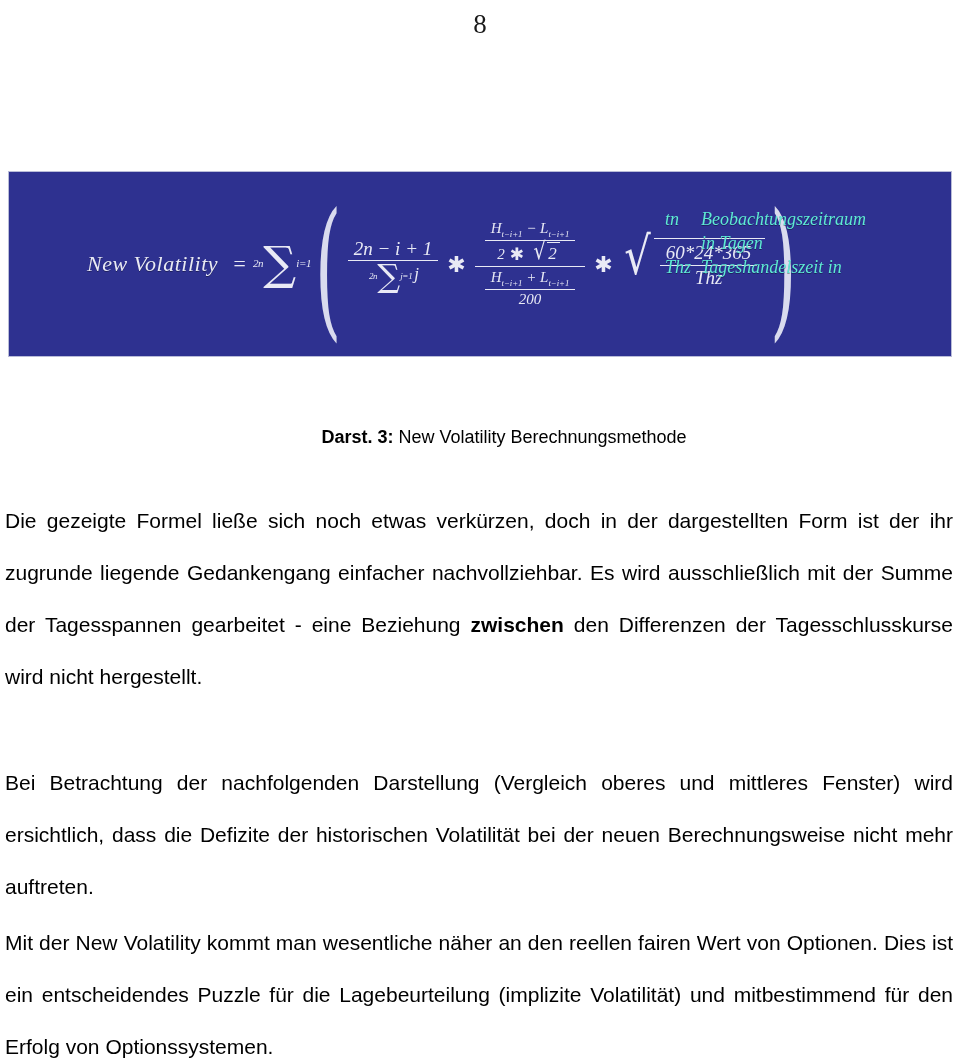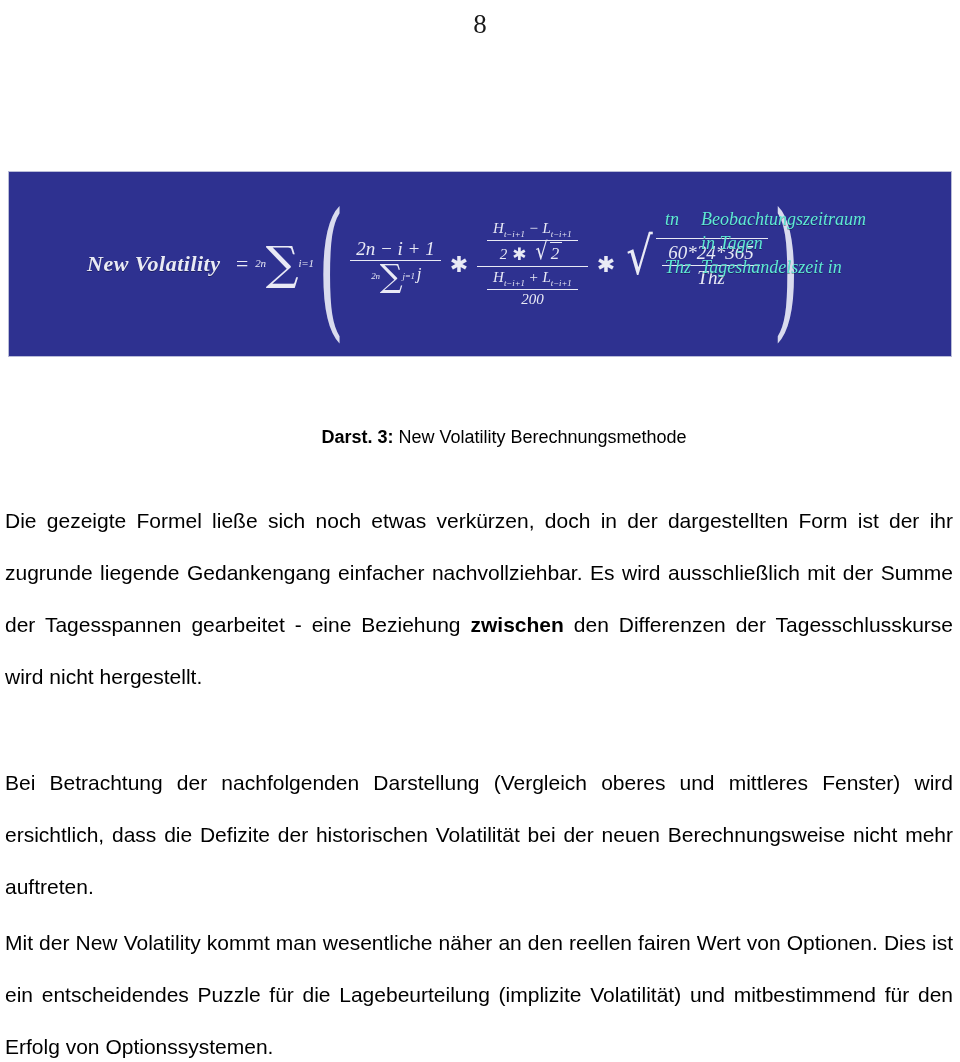--- a/index.html
+++ b/index.html
@@ -53,21 +53,21 @@
   .formula-inner {
     display: flex;
     align-items: center;
     margin-left: 78px;
     color: #e9eaf5;
     font-family: "Liberation Serif", serif;
     font-style: italic;
   }
   .lhs {
     font-size: 22px;
-    font-weight: bold;
+    font-weight: normal;
     font-style: italic;
     letter-spacing: 0.5px;
     white-space: nowrap;
     text-shadow: 0 1px 0 rgba(0,0,0,.35);
   }
   .eq {
     font-size: 22px;
     margin: 0 4px 0 14px;
   }
 

